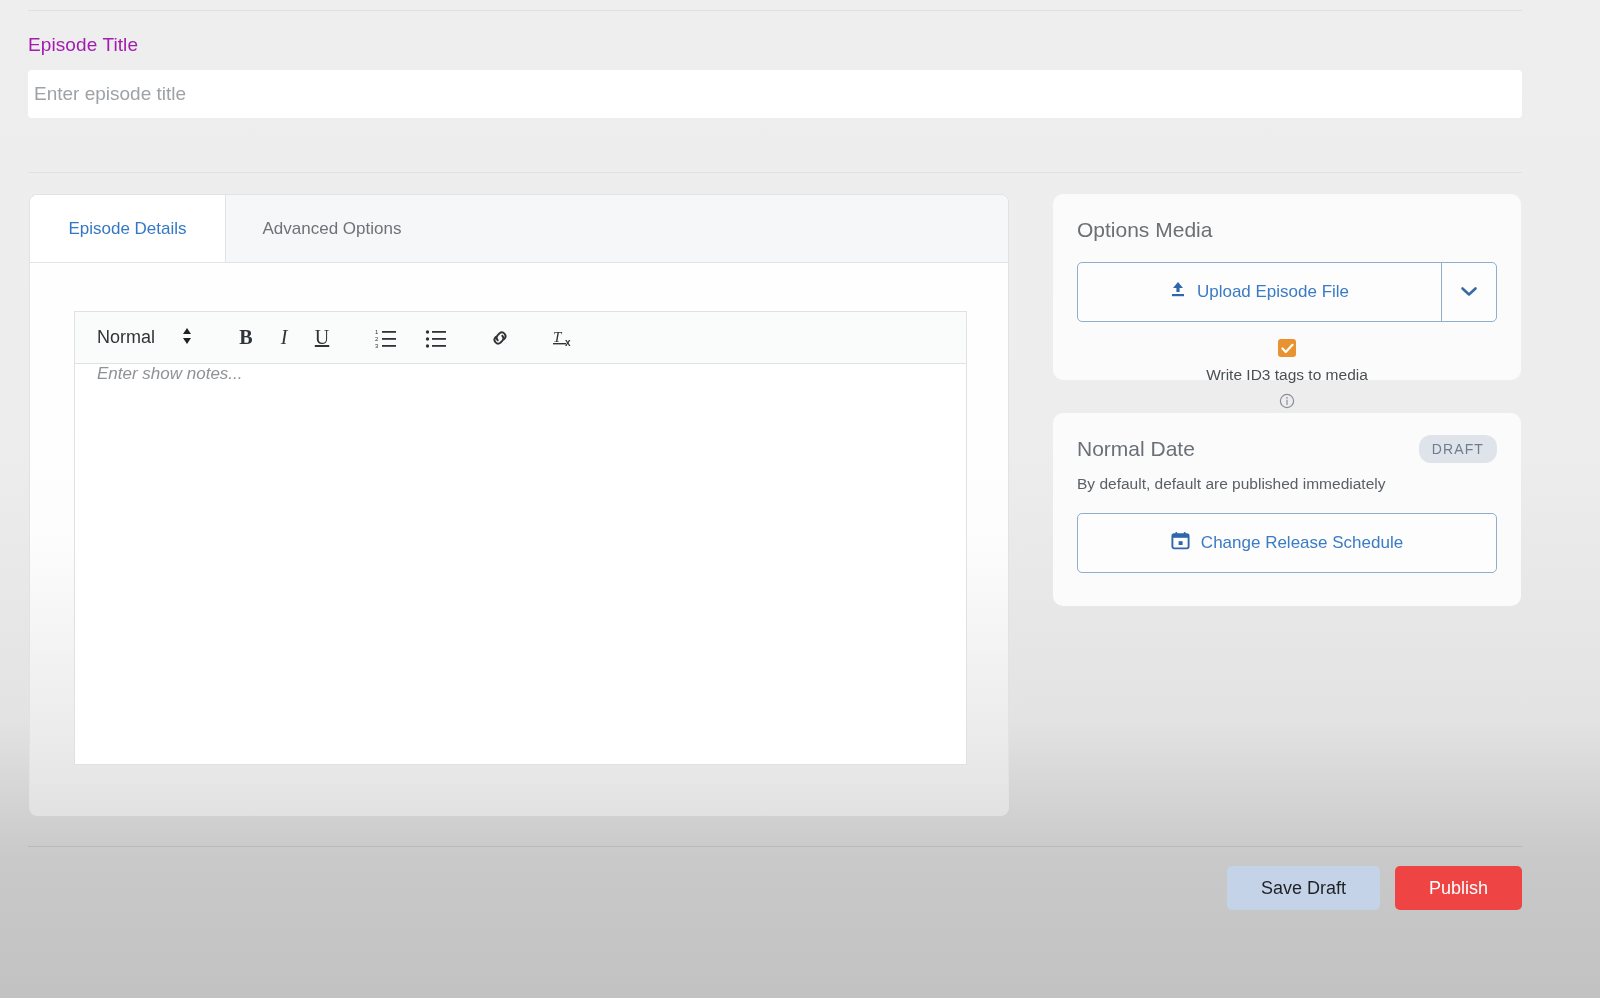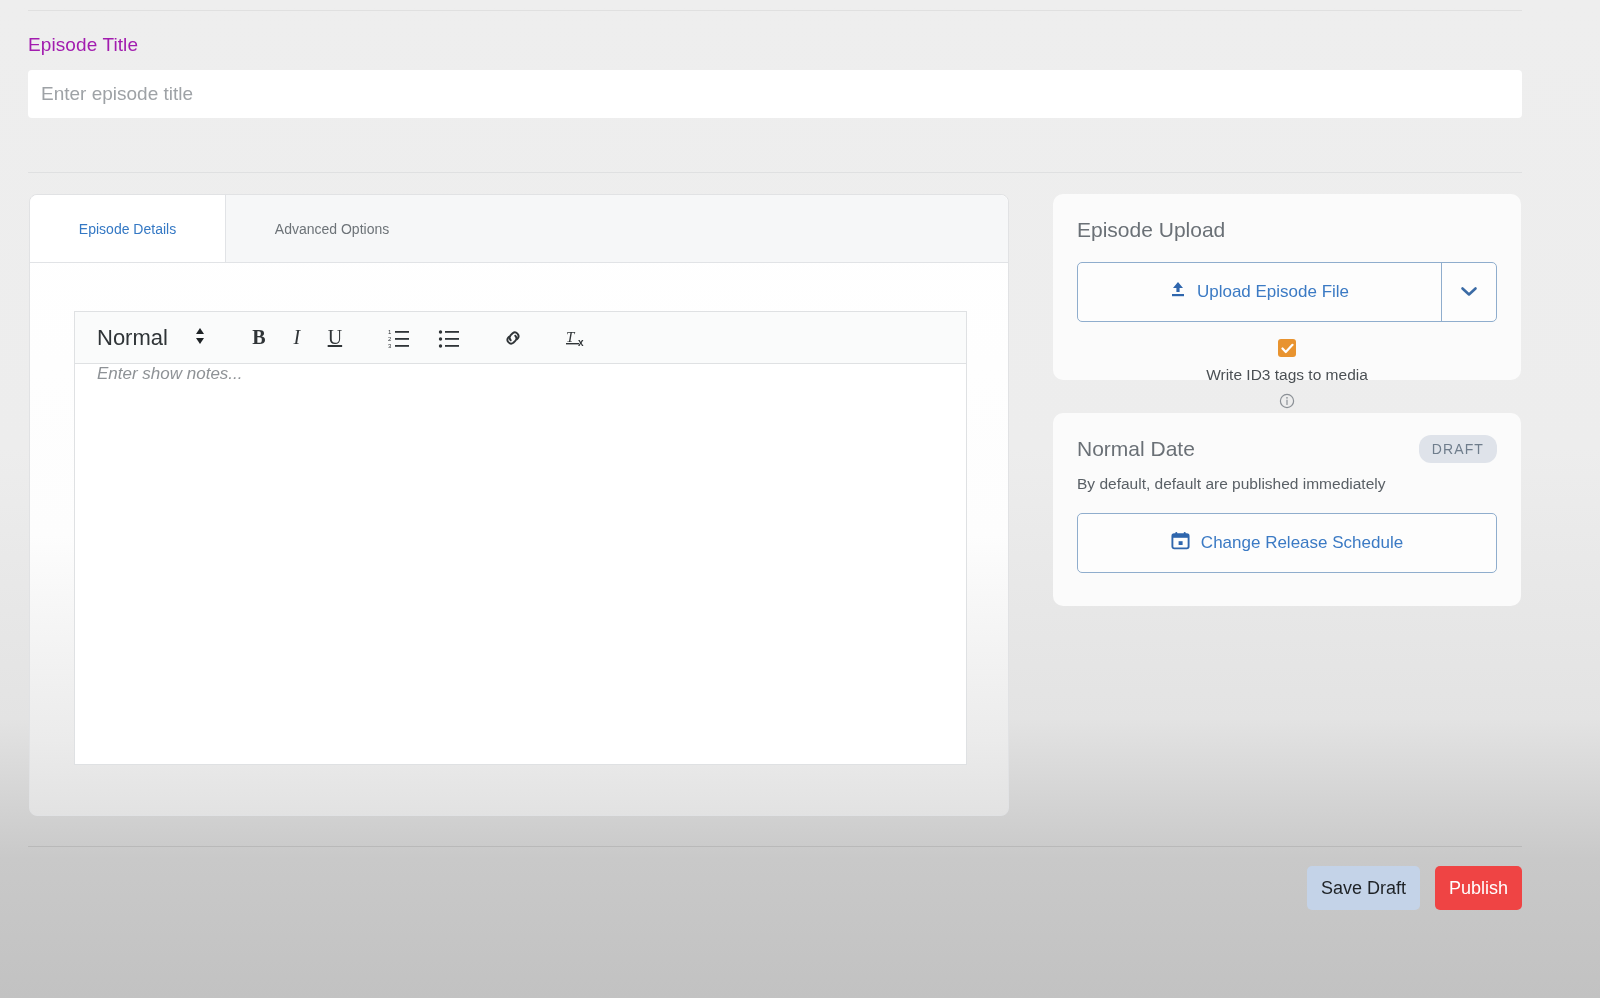--- a/index.html
+++ b/index.html
@@ -35,21 +35,21 @@
     letter-spacing: .1px;
     margin-bottom: 14px;
   }
   .title-input {
     display: block;
     width: 1494px;
     height: 48px;
     border: none;
     border-radius: 4px;
     background: #ffffff;
-    padding: 0 13px;
+    padding: 0 6px;
     font-family: "Liberation Sans", sans-serif;
     font-size: 19px;
     color: #14532d;
     outline: none;
   }
   .title-input::placeholder { color: #9ea2a6; }
 
   .mid-rule {
     position: absolute;
     left: 28px; top: 172px; width: 1494px; height: 1px;
@@ -73,21 +73,21 @@
     border-bottom: 1px solid #e1e3e6;
     border-top-left-radius: 8px;
     border-top-right-radius: 8px;
     display: flex;
     align-items: stretch;
   }
   .tab {
     display: flex;
     align-items: center;
     justify-content: center;
-    font-size: 14px;
+    font-size: 17px;
     cursor: pointer;
     user-select: none;
     padding: 0 28px;
   }
   .tab.active {
     background: #ffffff;
     color: #3478c4;
     border-right: 1px solid #e1e3e6;
     border-top-left-radius: 8px;
     width: 196px;
@@ -116,21 +116,21 @@
     gap: 0;
   }
   .tb-normal {
     display: flex;
     align-items: center;
     gap: 26px;
     cursor: pointer;
     user-select: none;
     margin-right: 34px;
   }
-  .tb-normal-label { font-size: 22px; color: #2f3437; }
+  .tb-normal-label { font-size: 18px; color: #2f3437; }
   .tb-btn {
     width: 38px; height: 34px;
     display: flex; align-items: center; justify-content: center;
     cursor: pointer;
     color: #2f3437;
   }
   .tb-gap-sm { width: 12px; }
   .tb-gap-md { width: 26px; }
   .tb-bold   { font-weight: 700; font-size: 20px; font-family: "Liberation Serif", serif; }
   .tb-italic { font-style: italic; font-size: 20px; font-family: "Liberation Serif", serif; }
@@ -239,21 +239,21 @@
     display: flex;
     gap: 15px;
   }
   .btn {
     height: 44px;
     border: none;
     border-radius: 5px;
     font-family: "Liberation Sans", sans-serif;
     font-size: 18px;
     cursor: pointer;
-    padding: 0 14px;
+    padding: 0 34px;
   }
   .btn-secondary { background: #c4d3e8; color: #1e2226; }
   .btn-primary   { background: #ef4444; color: #ffffff; }
 </style>
 </head>
 <body>
 
 <div class="page">
 
   <div class="top-rule"></div>
@@ -342,21 +342,21 @@
       </div>
 
       <div class="editor-body">
         <div class="editor-placeholder">Enter show notes...</div>
       </div>
     </div>
   </div>
 
   <div class="card card-media">
     <div class="card-inner">
-      <h3 class="card-title">Episode Upload</h3>
+      <h3 class="card-title">Options Media</h3>
 
       <div class="outline-btn">
         <div class="main">
           <span>
             <svg width="16" height="17" viewBox="0 0 16 17">
               <path d="M8 1 L13 7 L9.6 7 L9.6 11 L6.4 11 L6.4 7 L3 7 Z" fill="#2f66ad"></path>
               <rect x="2" y="13" width="12" height="2.2" fill="#2f66ad"></rect>
             </svg>
           </span>
           <span>Upload Episode File</span>

